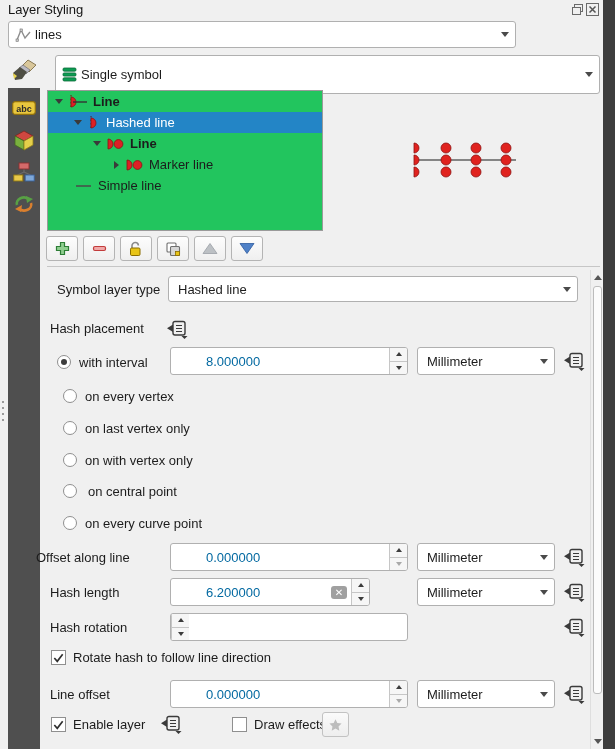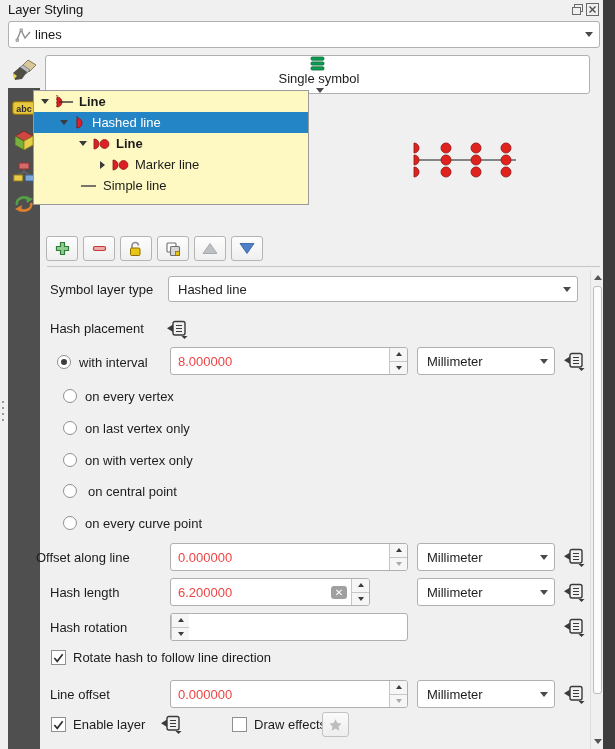--- a/index.html
+++ b/index.html
@@ -16,35 +16,35 @@
   .winbtn.restore{left:571px;}
   .winbtn.close{left:586px;}
 
   
   .combo{position:absolute;background:#fff;border:1px solid #b0b0b0;border-radius:3px;
     display:flex;align-items:center;padding:0 6px;box-sizing:border-box;}
   .combo .val{flex:1;white-space:nowrap;overflow:hidden;padding-left:3px;}
   .arrow-down{width:0;height:0;border-left:4px solid transparent;border-right:4px solid transparent;
     border-top:5px solid #4a4a4a;margin-left:4px;flex:none;}
 
-  .layer-combo{left:8px;top:21px;width:592px;height:27px;}
-  .mode-combo{left:45px;top:55px;width:545px;height:39px;flex-direction:column;}
+  .layer-combo{left:8px;top:21px;width:508px;height:27px;}
+  .mode-combo{left:55px;top:55px;width:545px;height:39px;}
 
   .paintbrush{position:absolute;left:10px;top:56px;}
 
   
   .sidebar{position:absolute;left:8px;top:88px;width:32px;height:661px;background:#4f4f4f;
     display:flex;flex-direction:column;align-items:center;padding-top:9px;box-sizing:border-box;gap:10px;}
   .side-icon{width:24px;height:22px;display:flex;align-items:center;justify-content:center;}
 
   .splitter{position:absolute;left:2px;top:401px;width:3px;height:22px;
     background-image:repeating-linear-gradient(#9a9a9a 0 2px, transparent 2px 6px);width:2px;}
 
   
-  .tree{position:absolute;left:33px;top:90px;width:276px;height:115px;background:#fef9c3;
+  .tree{position:absolute;left:47px;top:90px;width:276px;height:141px;background:#22c55e;
     border:1px solid #9a9a9a;box-sizing:border-box;overflow:hidden;}
   .trow{height:21px;display:flex;align-items:center;white-space:nowrap;}
   .trow.sel{background:#2385c6;color:#fff;}
   .trow.bold{font-weight:bold;}
   .exp{width:14px;height:14px;display:flex;align-items:center;justify-content:center;flex:none;}
   .exp.open::after{content:'';width:0;height:0;border-left:4px solid transparent;border-right:4px solid transparent;border-top:5px solid #3a3a3a;}
   .exp.closed::after{content:'';width:0;height:0;border-top:4px solid transparent;border-bottom:4px solid transparent;border-left:5px solid #3a3a3a;}
   .ticon{margin:0 5px 0 2px;flex:none;}
 
   .preview{position:absolute;left:403px;top:130px;}
@@ -53,22 +53,22 @@
   .toolbar{position:absolute;left:46px;top:236px;display:flex;gap:5px;}
   .tbtn{width:32px;height:25px;background:linear-gradient(#fdfdfd,#efefef);
     border:1px solid #b4b4b4;border-radius:3px;display:flex;align-items:center;justify-content:center;box-sizing:border-box;padding:0;}
 
   .separator{position:absolute;left:47px;top:266px;width:553px;height:1px;background:#c6c6c6;}
 
   
   .flabel{position:absolute;white-space:nowrap;}
   .spin{position:absolute;background:#fff;border:1px solid #b0b0b0;border-radius:3px;
     display:flex;align-items:stretch;box-sizing:border-box;overflow:hidden;}
-  .spin input{border:none;outline:none;flex:1;min-width:0;font:inherit;color:#ef4444;
-    padding:0 7px;background:transparent;}
+  .spin input{border:none;outline:none;flex:1;min-width:0;font:inherit;color:#0369a1;
+    padding:0 7px;background:transparent;margin-left:28px;}
   .spin .clear{align-self:center;width:16px;height:13px;background:#a0a0a0;border-radius:3px;
     color:#fff;font-size:10px;line-height:13px;text-align:center;margin-right:4px;flex:none;}
   .spinbtns{width:17px;border-left:1px solid #c6c6c6;display:flex;flex-direction:column;flex:none;}
   .sb{flex:1;display:flex;align-items:center;justify-content:center;background:#f6f6f6;}
   .sb.up{border-bottom:1px solid #c6c6c6;}
   .sb.up::after{content:'';width:0;height:0;border-left:3.5px solid transparent;border-right:3.5px solid transparent;border-bottom:4px solid #3c3c3c;}
   .sb.down::after{content:'';width:0;height:0;border-left:3.5px solid transparent;border-right:3.5px solid transparent;border-top:4px solid #3c3c3c;}
   .sb.dis.down::after{border-top-color:#a9a9a9;}
 
   .radio{position:absolute;width:14px;height:14px;border:1px solid #8f8f8f;border-radius:50%;background:#fff;box-sizing:border-box;}
@@ -201,21 +201,21 @@
       <span>Line</span>
     </div>
     <div class="trow" style="padding-left:61px">
       <span class="exp closed"></span>
       <svg class="ticon" width="19" height="14" viewBox="0 0 19 14">
         <path d="M2 2 A5 5 0 0 1 2 12 Z" fill="#dd2025" stroke="#8e1212" stroke-width="0.8"></path>
         <circle cx="12.5" cy="7" r="4.4" fill="#dd2025" stroke="#8e1212" stroke-width="0.8"></circle>
       </svg>
       <span>Marker line</span>
     </div>
-    <div class="trow" style="padding-left:30px">
+    <div class="trow" style="padding-left:11px">
       <span class="exp"></span>
       <svg class="ticon" width="18" height="14" viewBox="0 0 18 14">
         <line x1="1" y1="7" x2="16" y2="7" stroke="#4a4a4a" stroke-width="1.5"></line>
       </svg>
       <span>Simple line</span>
     </div>
   </div>
 
   <div class="preview">
     <svg width="125" height="60" viewBox="0 0 125 60">
@@ -266,21 +266,21 @@
     </button>
     <button class="tbtn">
       <svg width="16" height="13" viewBox="0 0 16 13">
         <polygon points="1,1.5 15,1.5 8,11.5" fill="#4f81c7" stroke="#2d5a9e" stroke-width="0.8"></polygon>
       </svg>
     </button>
   </div>
 
   <div class="separator"></div>
 
-  <div class="flabel" style="left:50px;top:282px">Symbol layer type</div>
+  <div class="flabel" style="left:57px;top:282px">Symbol layer type</div>
   <div class="combo" style="left:168px;top:276px;width:410px;height:26px">
     <span class="val">Hashed line</span>
     <span class="arrow-down"></span>
   </div>
 
   <div class="flabel" style="left:50px;top:321px">Hash placement</div>
   <button class="ddbtn" style="left:164px;top:319px">
     <svg width="22" height="19" viewBox="0 0 22 19">
       <rect x="7" y="1.5" width="12" height="13.5" rx="2" fill="none" stroke="#3a3a3a" stroke-width="1.4"></rect>
       <path d="M10 5.5 h6 M10 8.5 h6 M10 11.5 h6" stroke="#3a3a3a" stroke-width="1.2"></path>

